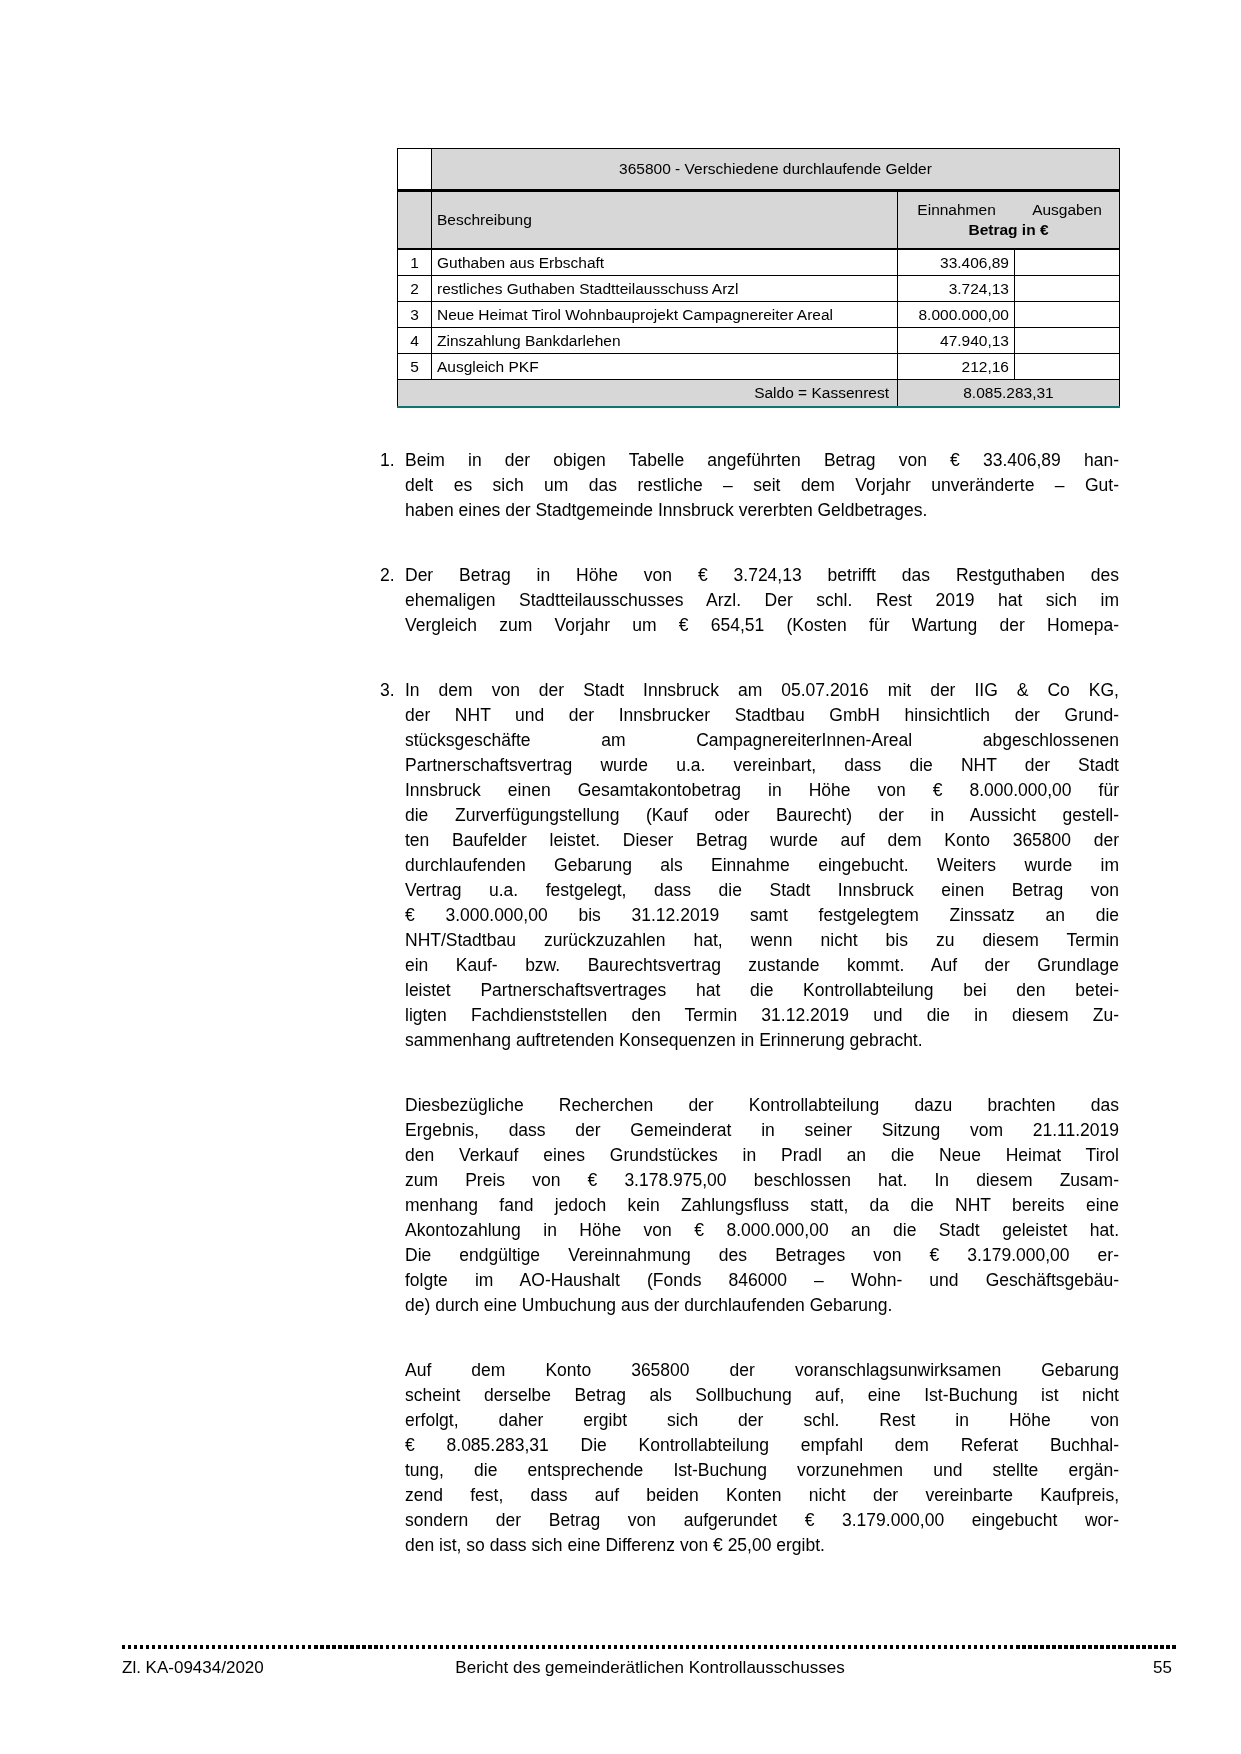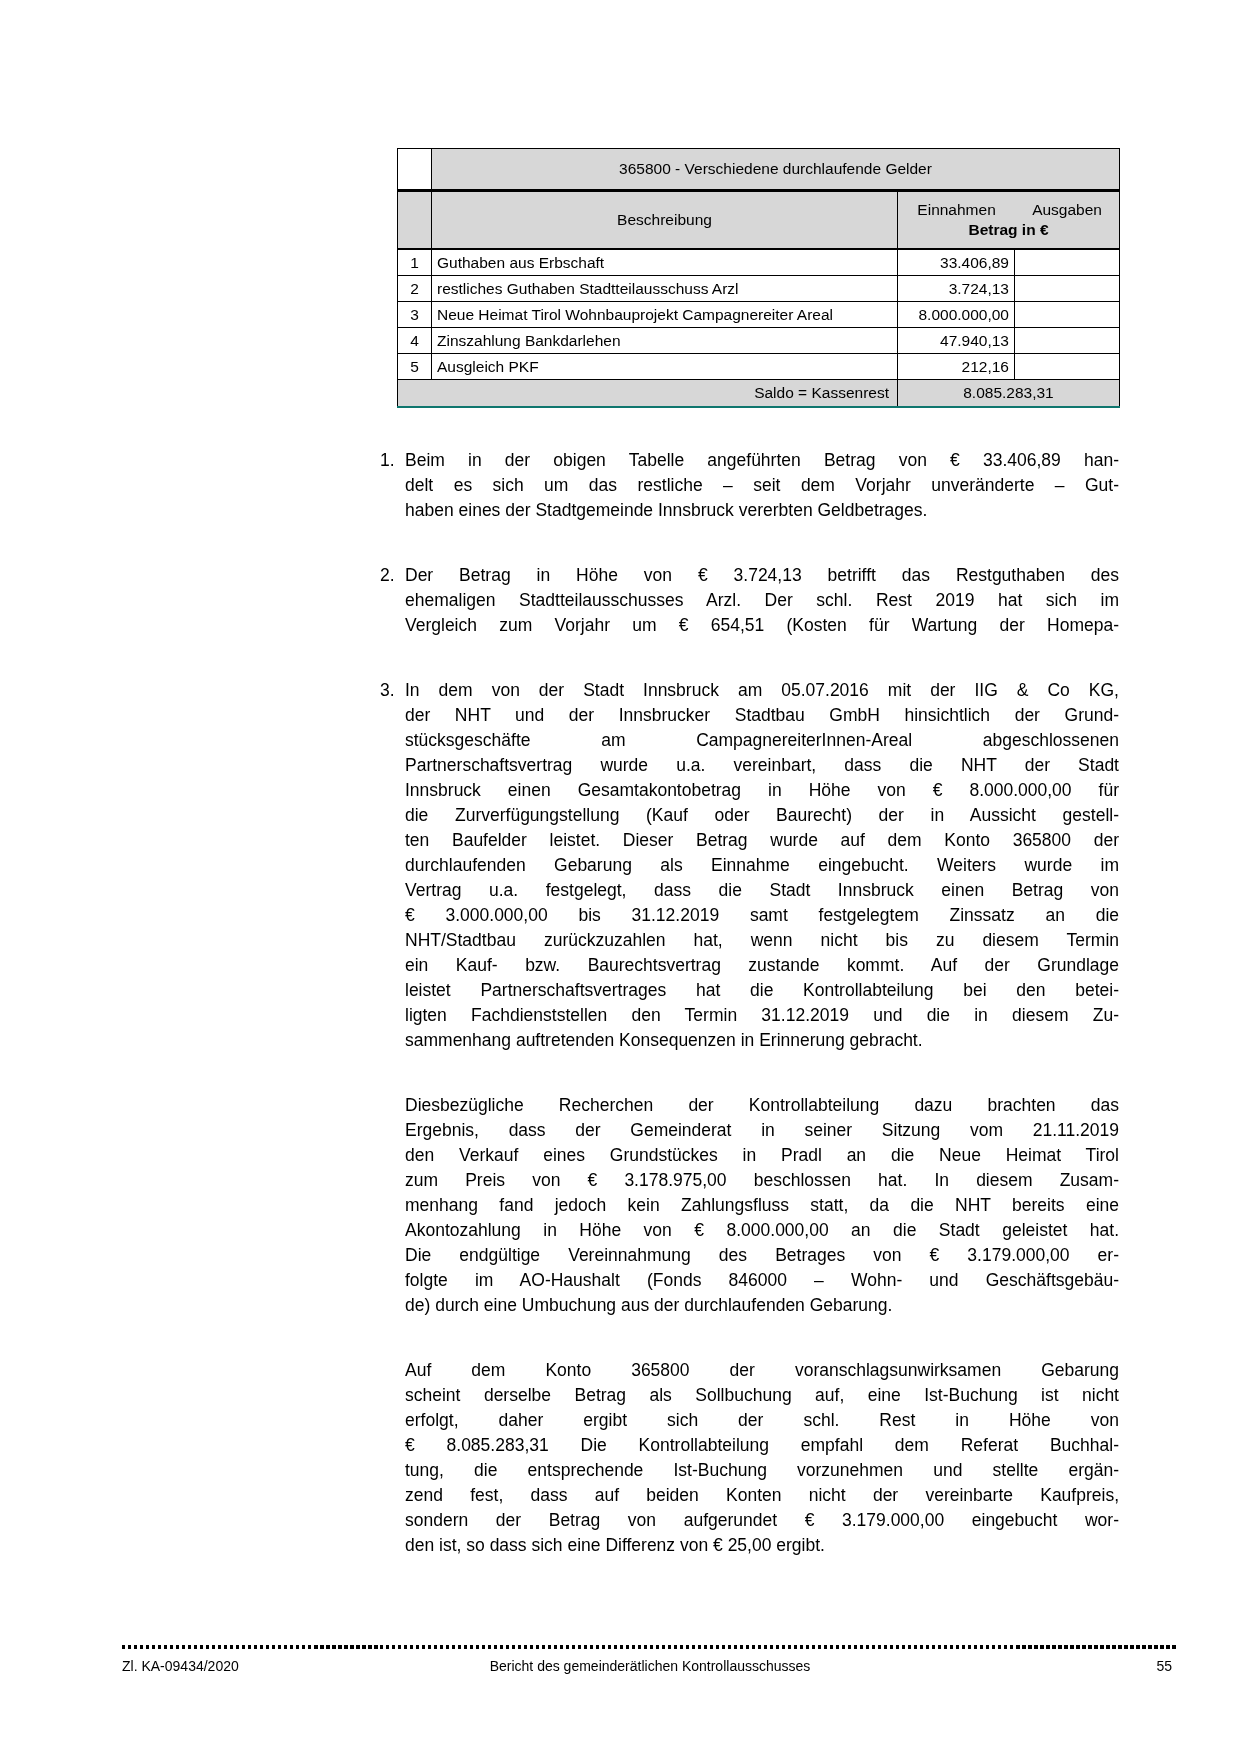--- a/index.html
+++ b/index.html
@@ -14,21 +14,21 @@
     border-collapse:collapse; table-layout:fixed; font-size:15.5px;
   }
   .fin-table td {
     border:1px solid #000; padding:0 5px; overflow:hidden; white-space:nowrap;
     vertical-align:middle;
   }
   .gray { background:#d7d7d7;margin-left:27px; }
   .title-row td { height:40px; border-bottom:3px solid #000; }
   .title-cell { text-align:center; }
   .hdr-row td { height:56px; border-bottom:2.5px solid #000; }
-  .desc-cell { text-align:center; }
+  .desc-cell { text-align:left; }
   .amounts-cell { padding:0 !important; }
   .amounts-split { display:flex; width:100%; }
   .amounts-split span { display:block; text-align:center; }
   .amounts-split .c-ein { width:53%; }
   .amounts-split .c-aus { width:47%; }
   .betrag-line { text-align:center; font-weight:bold; margin-top:2px; }
   .fin-table tr.data-row td { height:25px; }
   td.numcell { text-align:center; }
   td.amt { text-align:right; }
   tr.sum-row td { border-top:2.5px solid #000; height:25px; }
@@ -45,21 +45,21 @@
   .para .num { position:absolute; left:0; top:0; }
   .ln { text-align:justify; text-align-last:justify; }
   .ln.last { text-align-last:left; }
 
   
   .footer { position:absolute; left:122px; top:1645px; width:1056px; }
   .dotline {
     height:3.5px;
     background-image:repeating-linear-gradient(90deg,#000 0 3.5px,transparent 3.5px 6px);
   }
-  .footer-text { position:relative; margin-top:9px; font-size:14px; height:22px; }
+  .footer-text { position:relative; margin-top:9px; font-size:17px; height:22px; }
   .footer-ref { position:absolute; left:0; top:0; }
   .footer-title { position:absolute; left:50%; top:0; transform:translateX(-50%); white-space:nowrap; }
   .footer-page { position:absolute; right:6px; top:0; }
 </style>
 </head>
 <body>
 
 <div class="page">
 
   <table class="fin-table">

